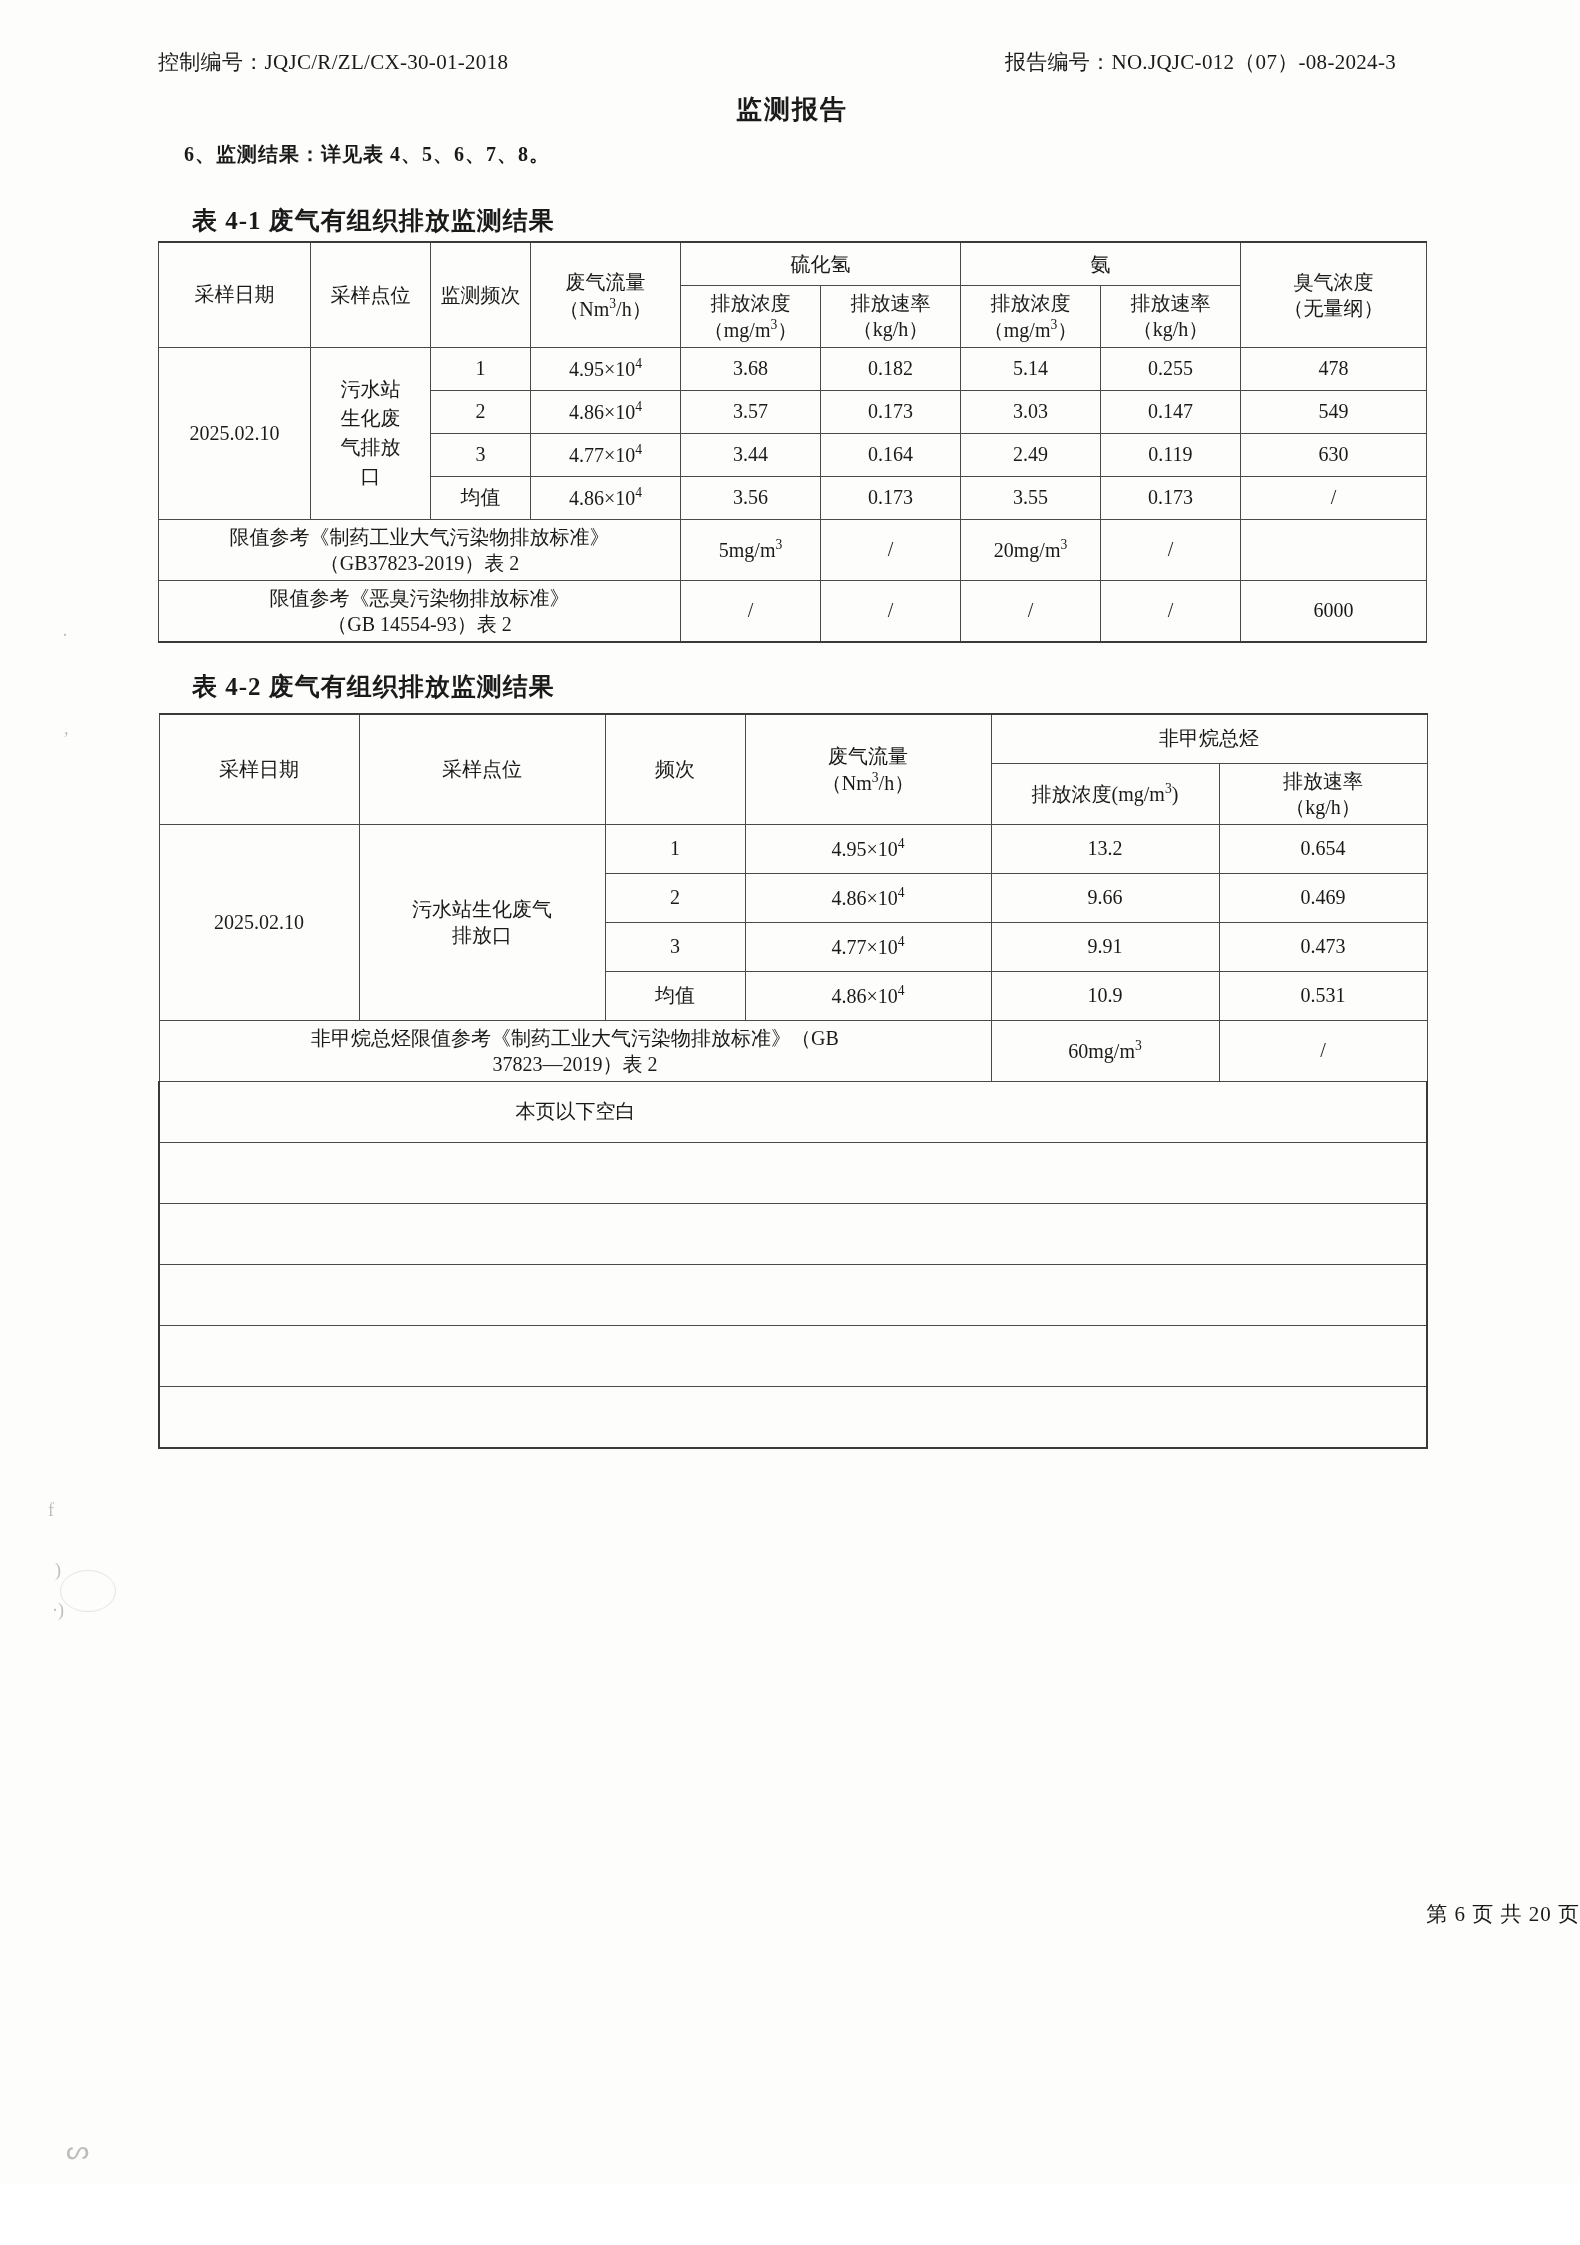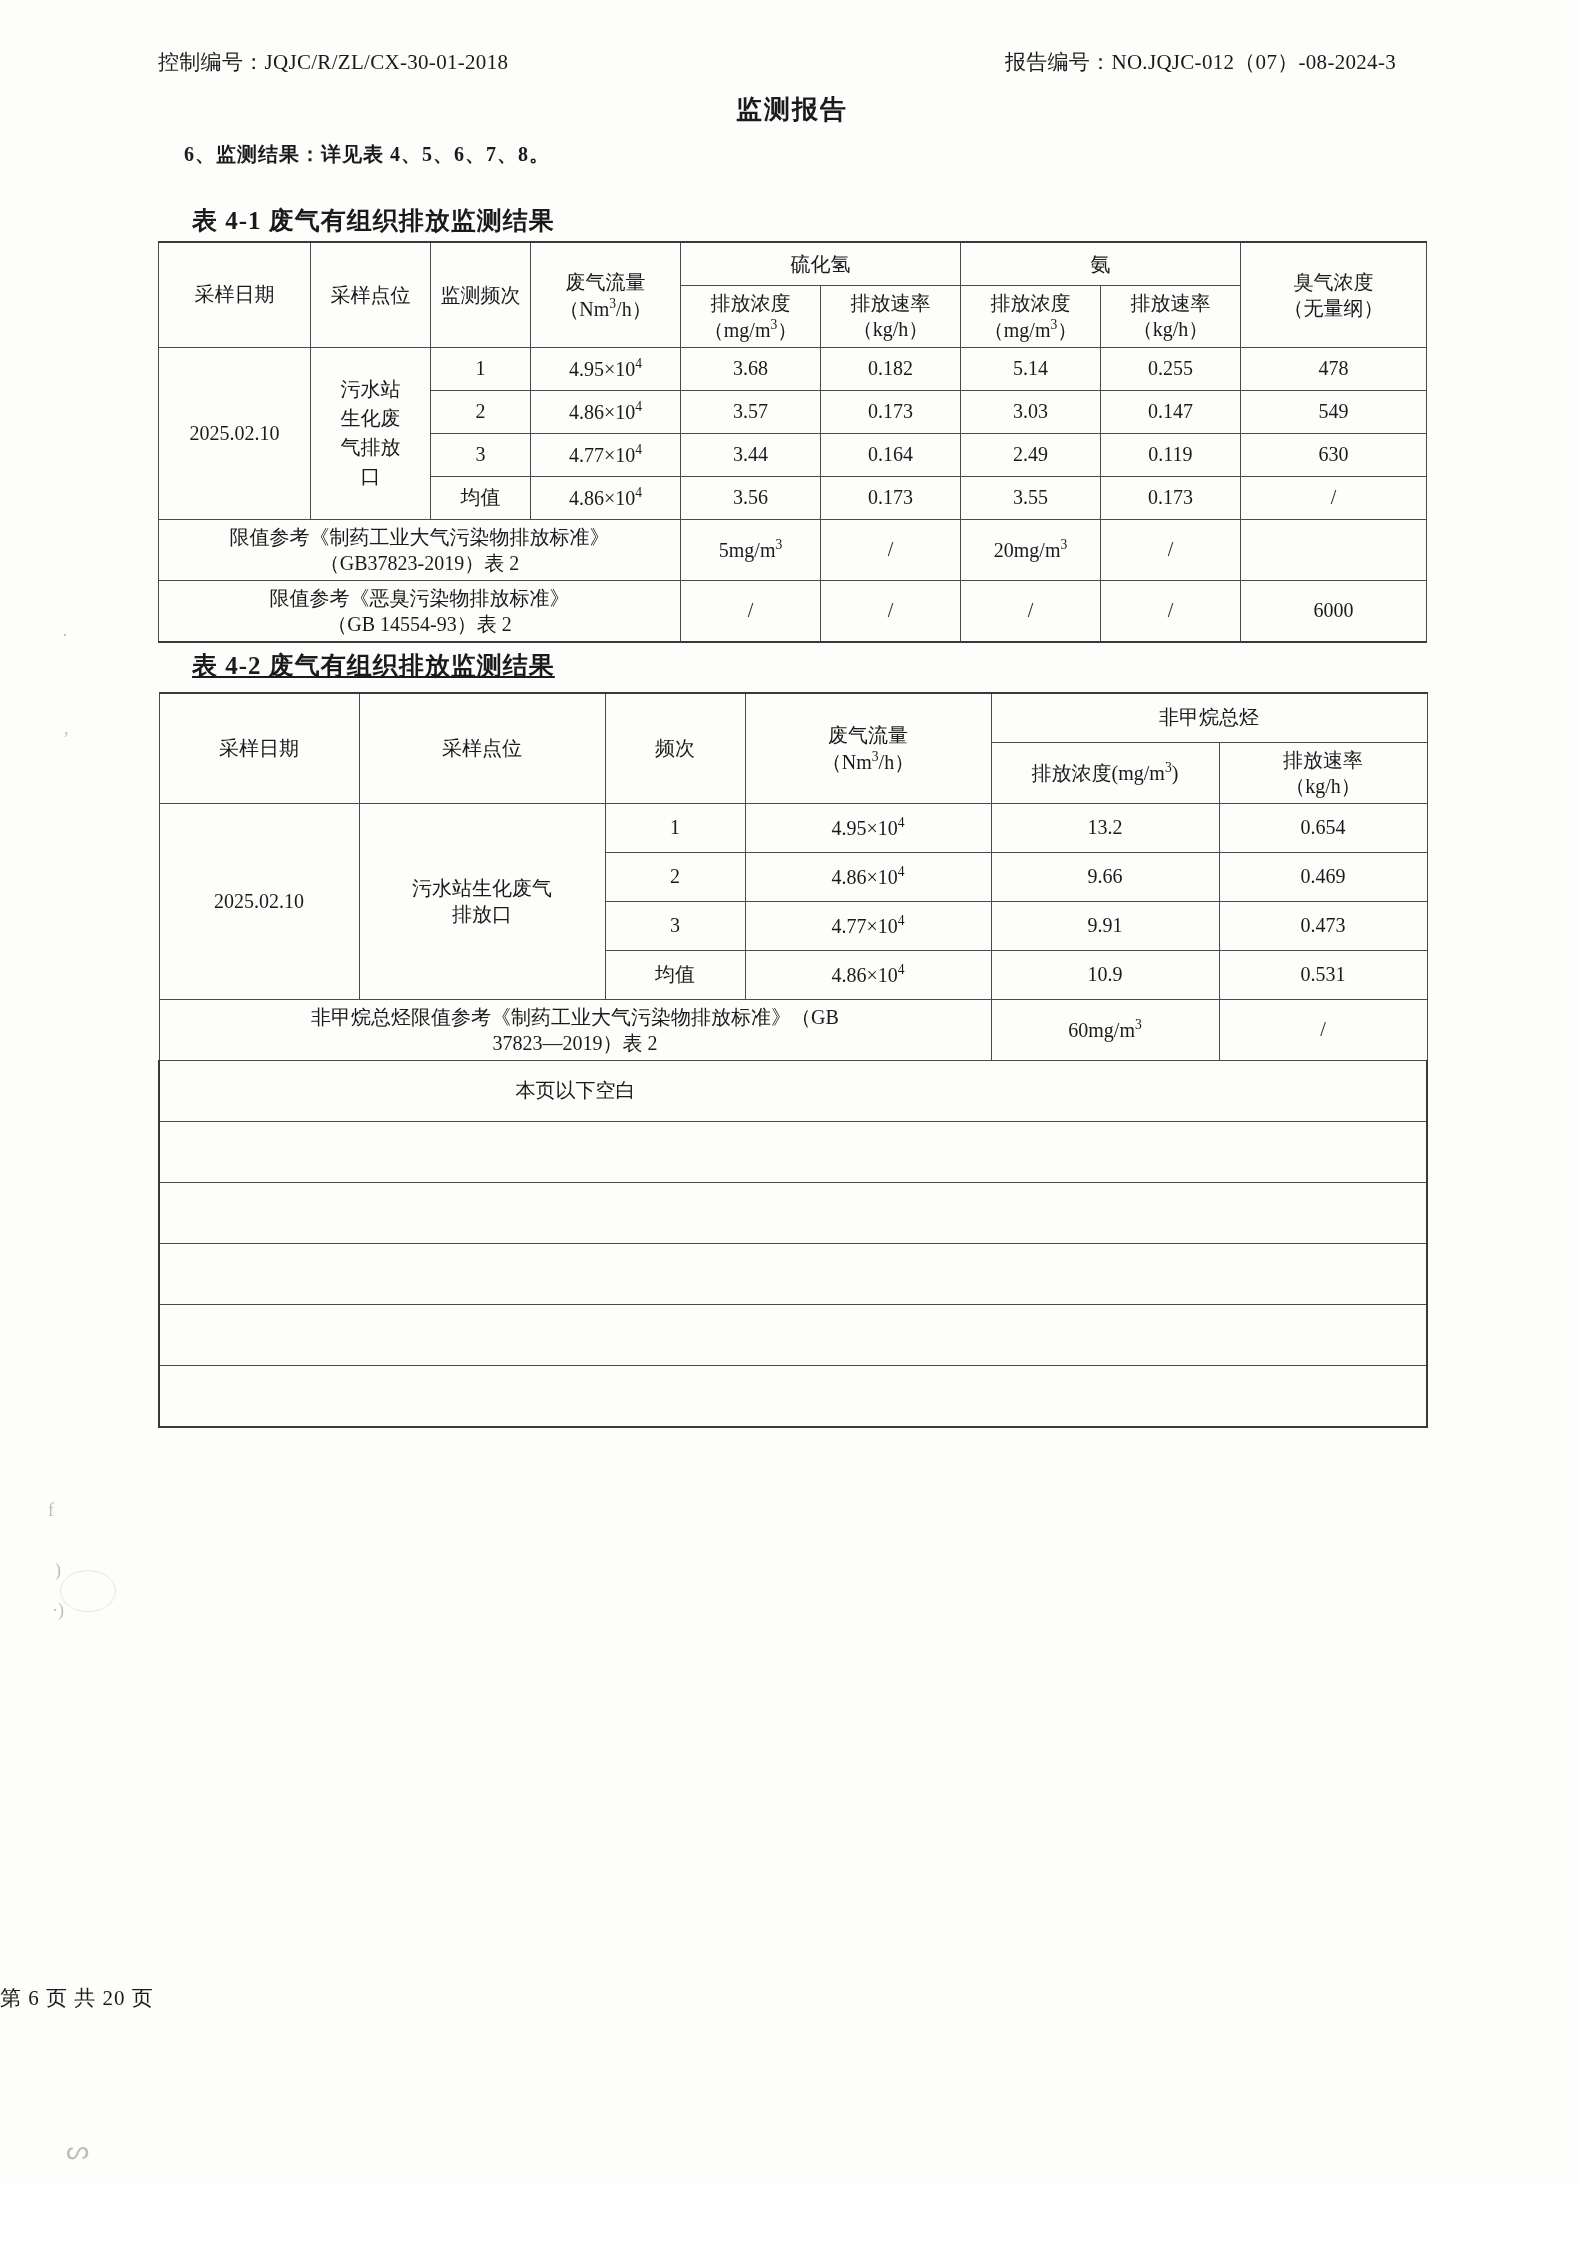--- a/index.html
+++ b/index.html
@@ -58,25 +58,24 @@
     font-size: 25px;
     font-weight: bold;
     margin-top: 36px;
     margin-left: 34px;
     margin-bottom: 4px;
     letter-spacing: 1px;
   }
   .table-caption2 {
     font-size: 25px;
     font-weight: bold;
-    margin-top: 6px;
+    margin-top: 27px;
     margin-left: 34px;
     margin-bottom: 10px;
     letter-spacing: 1px;
-    text-decoration: underline;
   }
 
   table {
     border-collapse: collapse;
     width: 1268px;
     table-layout: fixed;
     font-size: 20px;
   }
   table td, table th {
     border: 1px solid #4a4a4a;
@@ -102,23 +101,23 @@
   
   .t2 td { height: 40px; }
 
   .blank-row td { height: 52px; border-left: none; border-right: none; }
   .blank-row td.c-left { border-left: 2px solid #3a3a3a; }
   .blank-row td.c-right { border-right: 2px solid #3a3a3a; }
 
   .footer {
     position: absolute;
     left: 0;
-    top: 1984px;
+    top: 1900px;
     width: 1580px;
-    text-align: left;
+    text-align: right;
     font-size: 21px;
     letter-spacing: 1px;
   }
   
   .mark {
     position: absolute;
     color: #8a8a8a;
     font-size: 18px;
     opacity: .55;
   }

